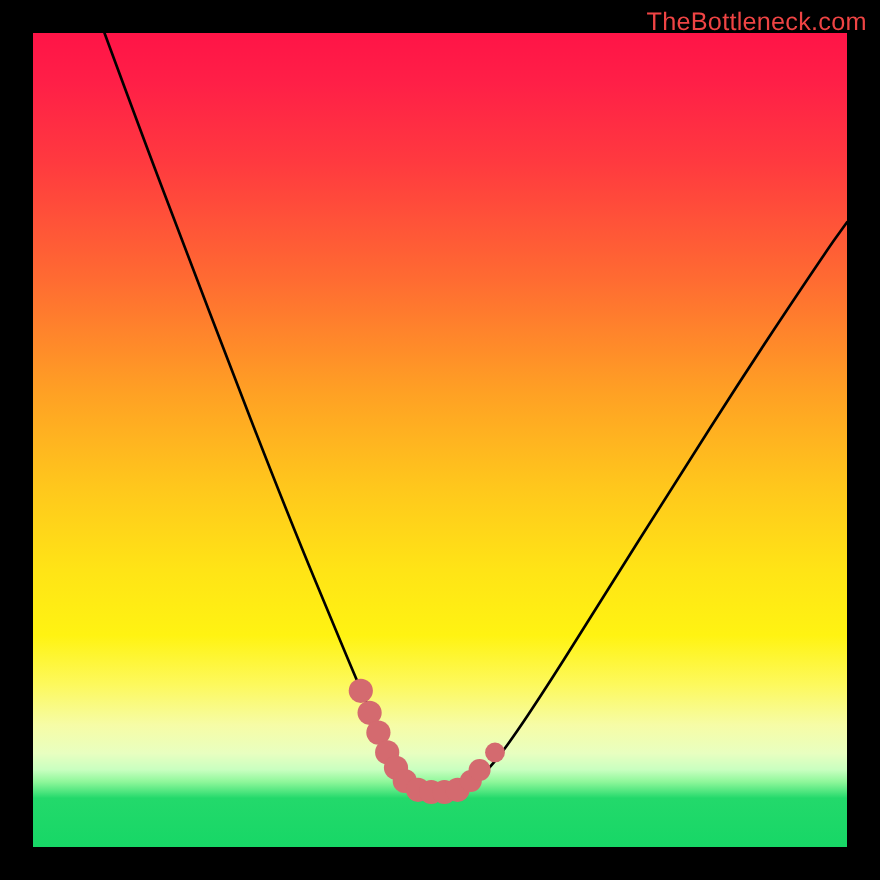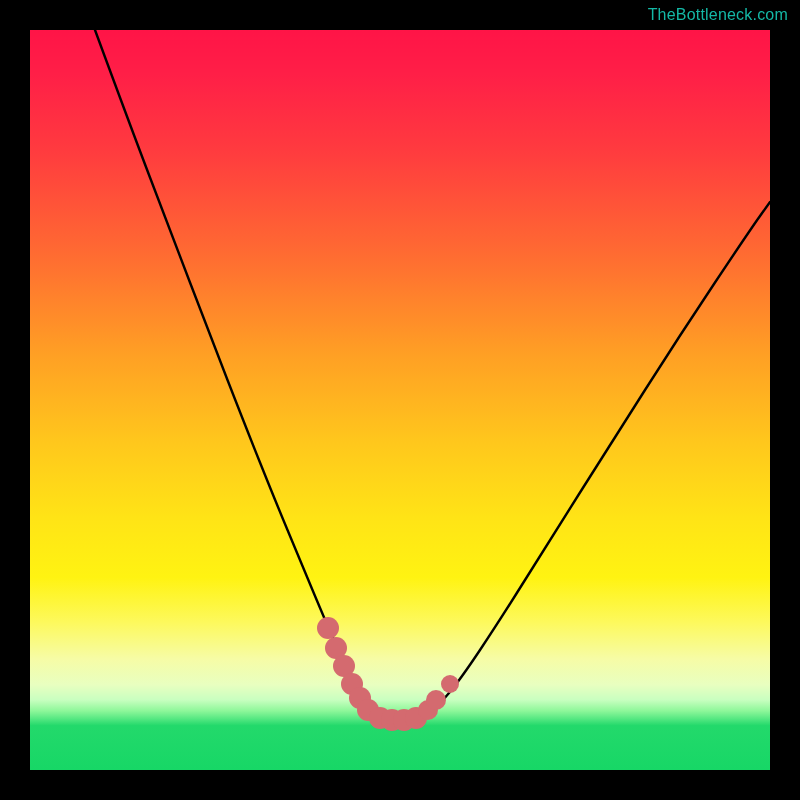--- a/index.html
+++ b/index.html
@@ -43,22 +43,22 @@
       #8ef79a 92%,
       #4fe67f 93.2%,
       #23d96b 94%,
       #17d766 100%
     );
   }
   .watermark {
     position: absolute;
     top: 6px;
     right: 12px;
-    color: #14b8a6;
-    font-size: 16px;
+    color: #ef4444;
+    font-size: 23px;
     font-weight: 500;
     letter-spacing: 0.2px;
   }
   svg.curve {
     position: absolute;
     left: 0;
     top: 0;
     width: 740px;
     height: 740px;
     overflow: visible;

